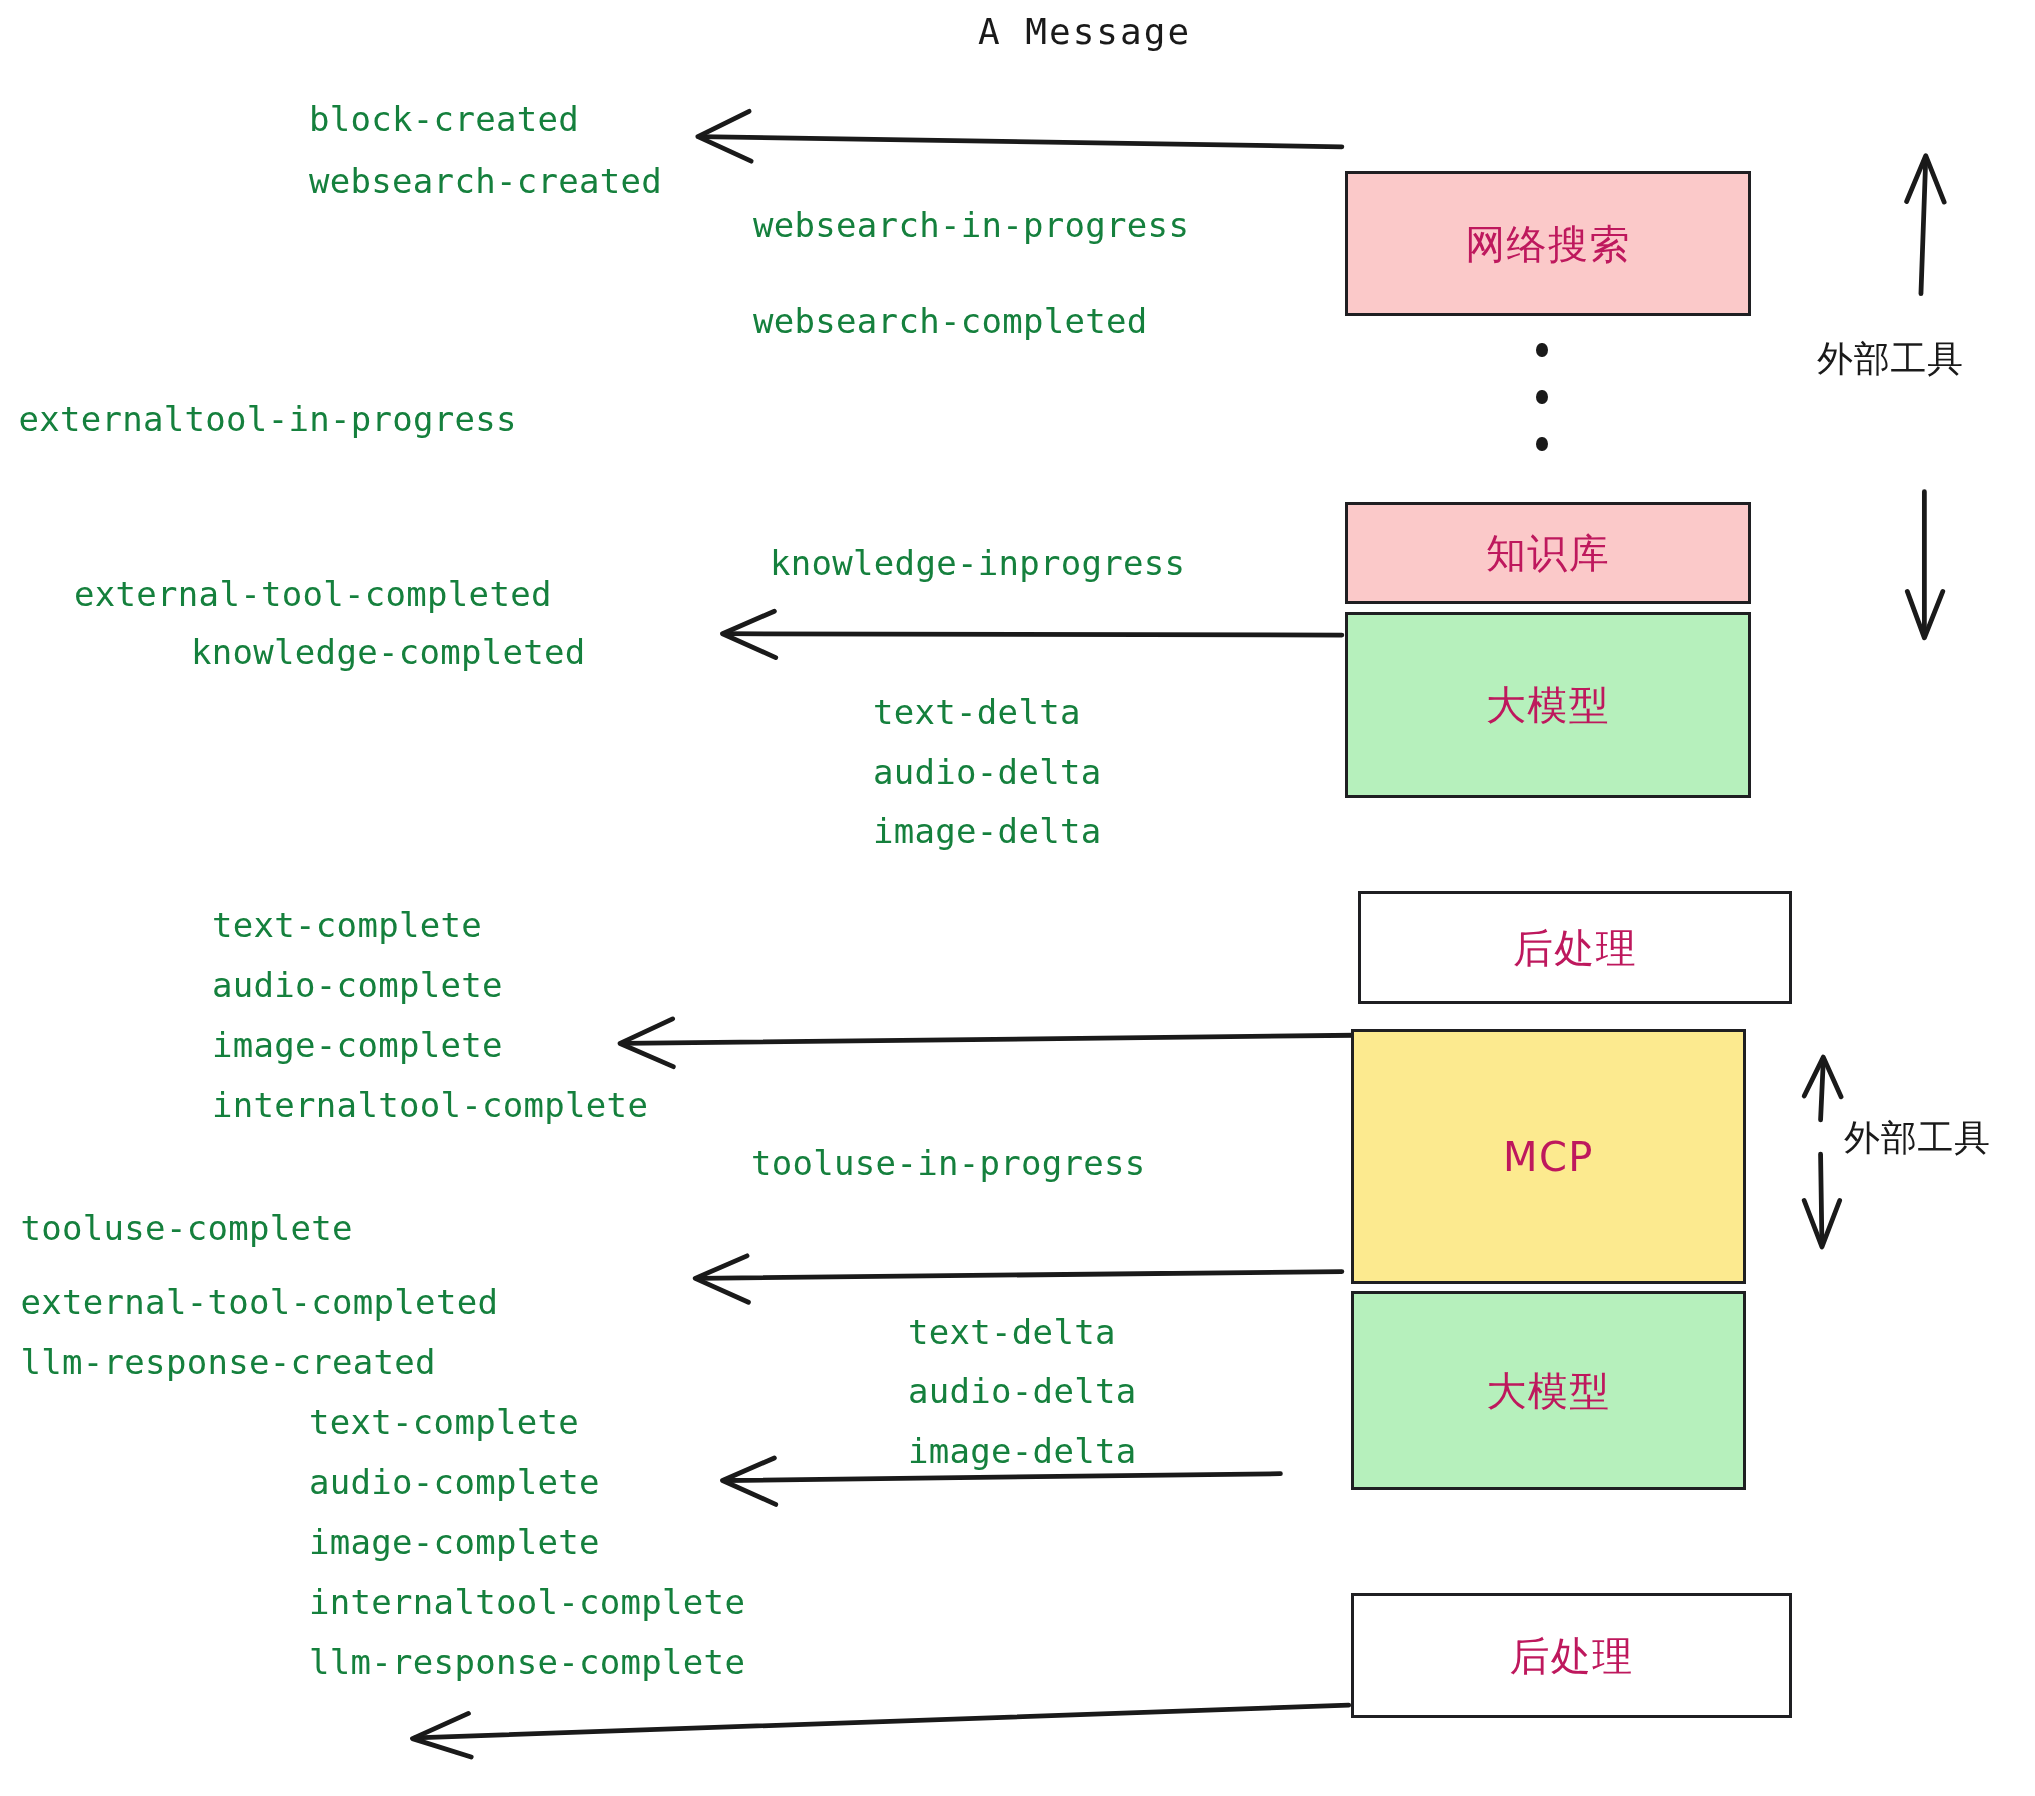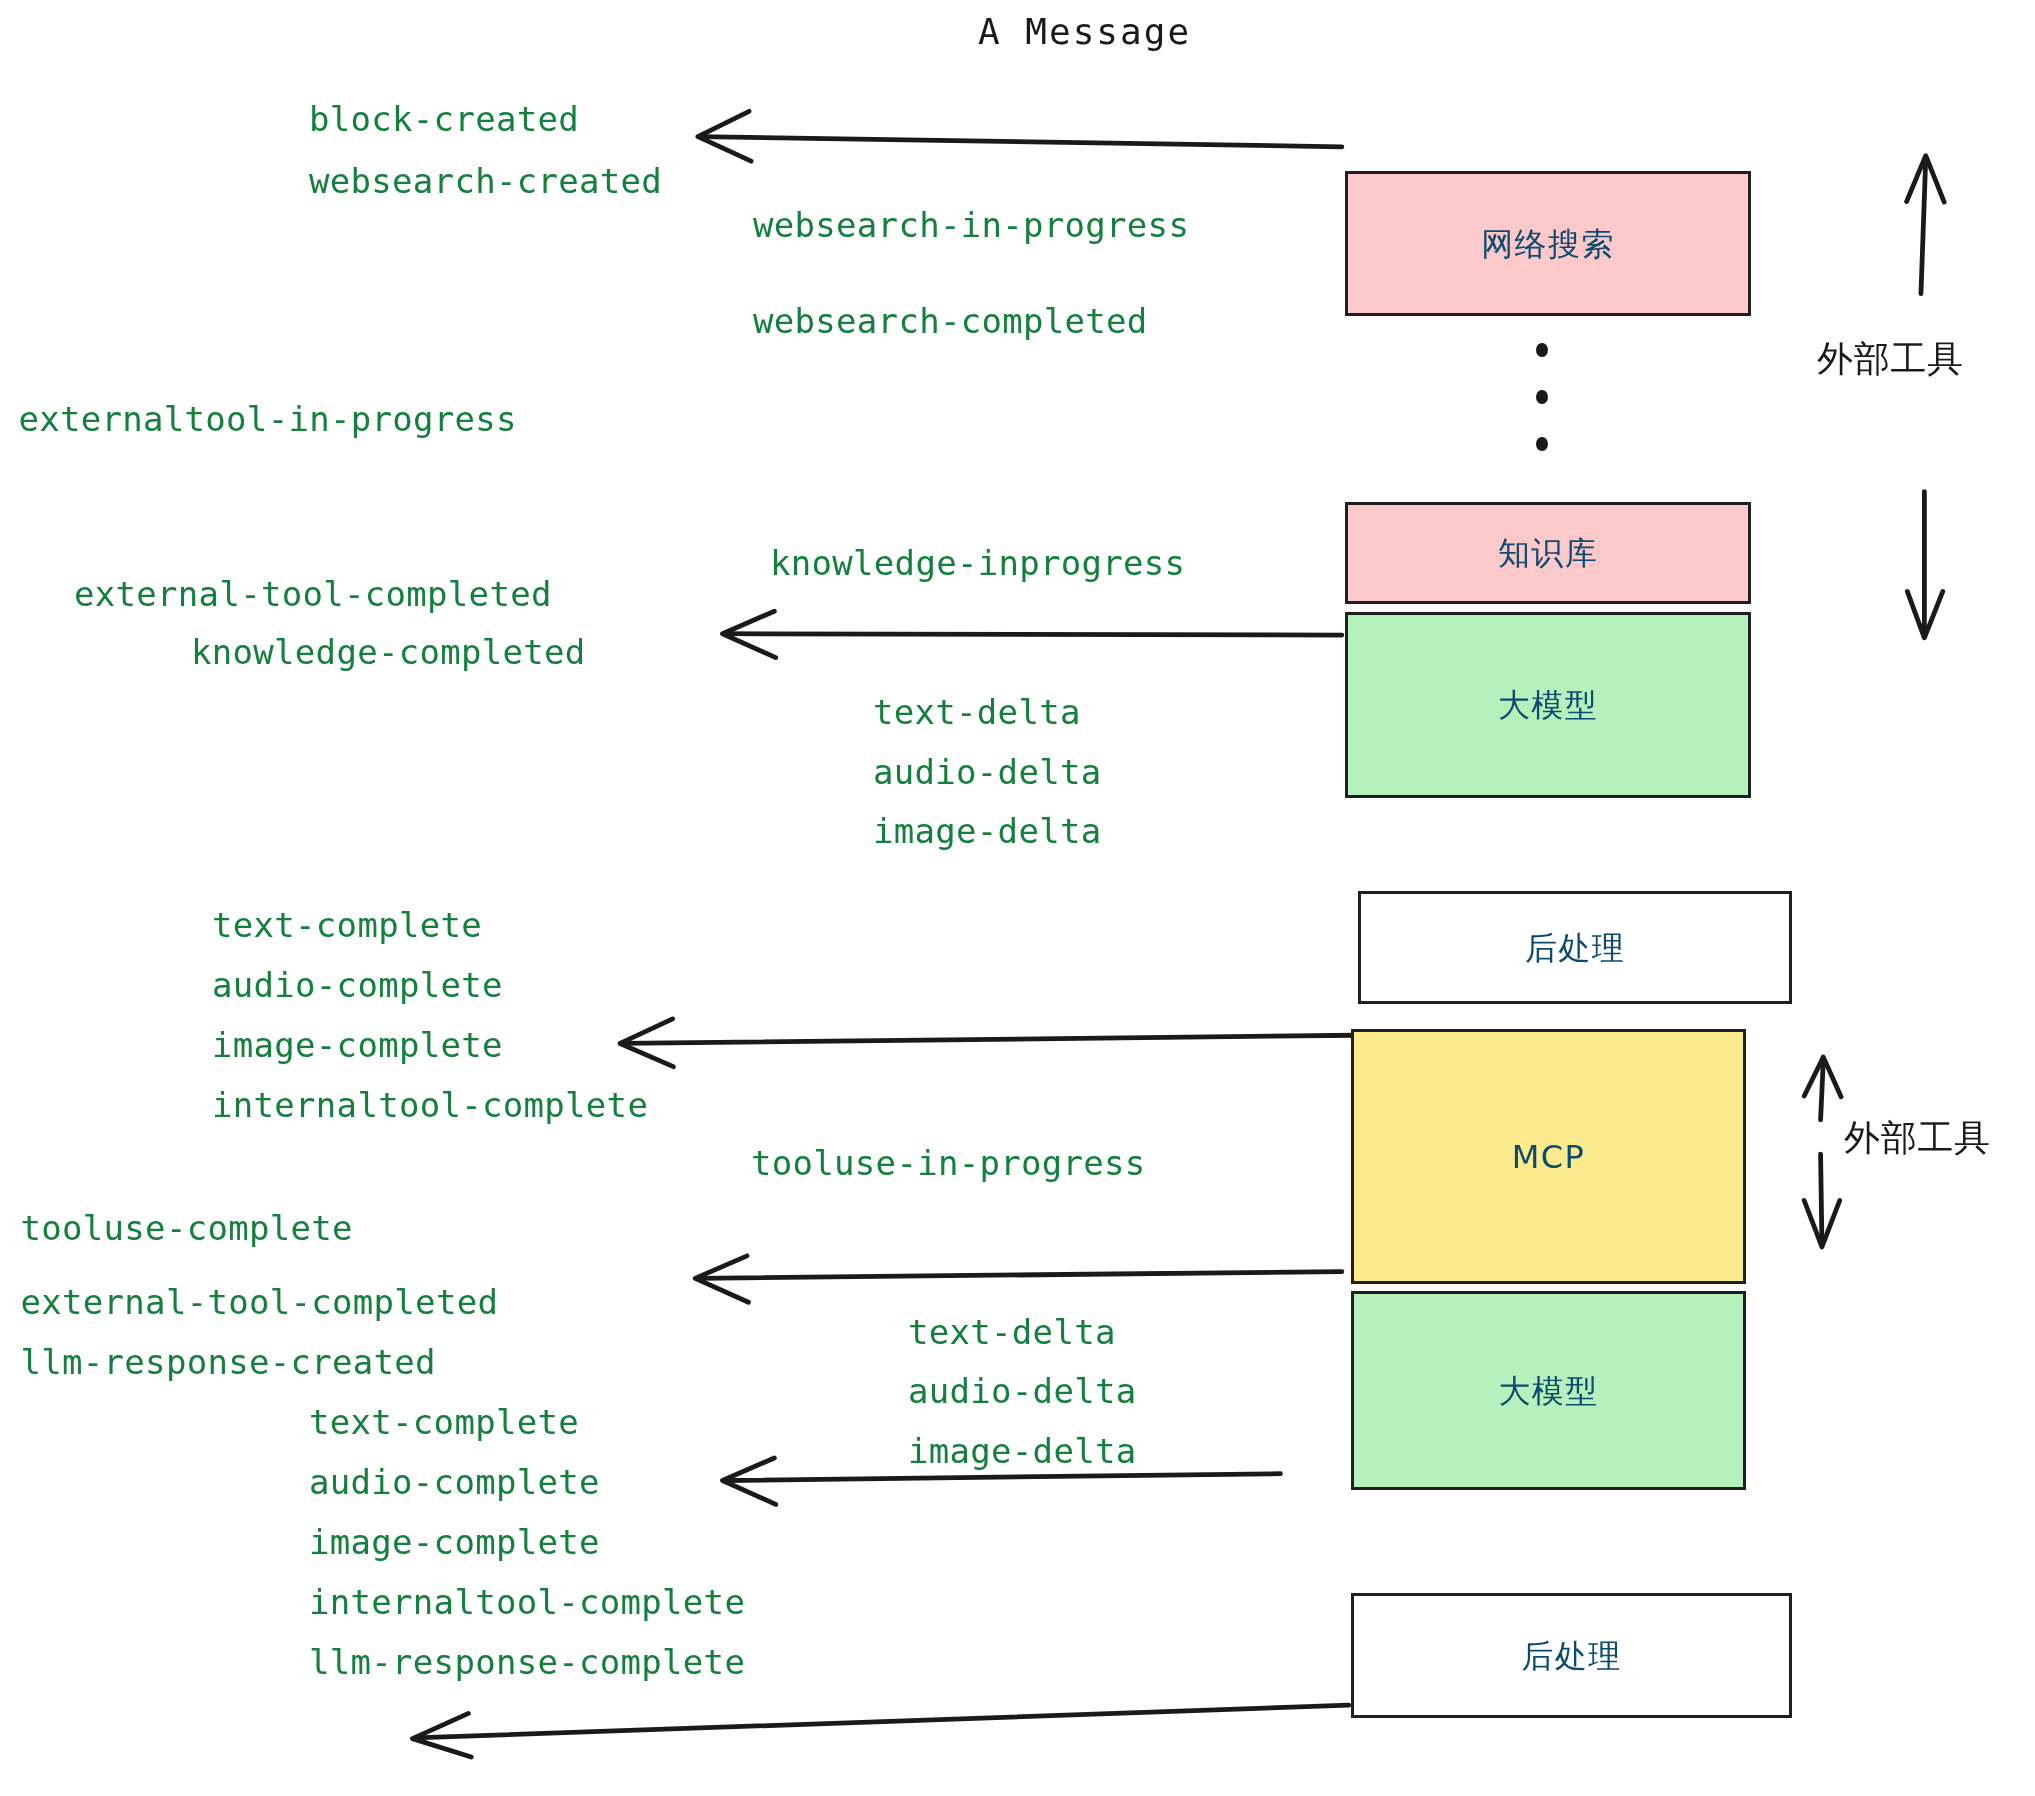--- a/index.html
+++ b/index.html
@@ -37,22 +37,22 @@
   .box {
     position: absolute;
     box-sizing: border-box;
     border: 3.4px solid #1f1f22;
     display: flex;
     align-items: center;
     justify-content: center;
   }
   .box .box-label {
     font-family: "DejaVu Sans", sans-serif;
-    font-size: 32px;
-    color: #0c4a6e;
+    font-size: 40px;
+    color: #be185d;
     letter-spacing: 1.4px;
     line-height: 1;
   }
   .box.pink  { background: #FBC9C9; }
   .box.green { background: #B6F0BC; }
   .box.yellow{ background: #FCEA8F; }
   .box.plain { background: #ffffff; }
 
   .dots {
     position: absolute;

